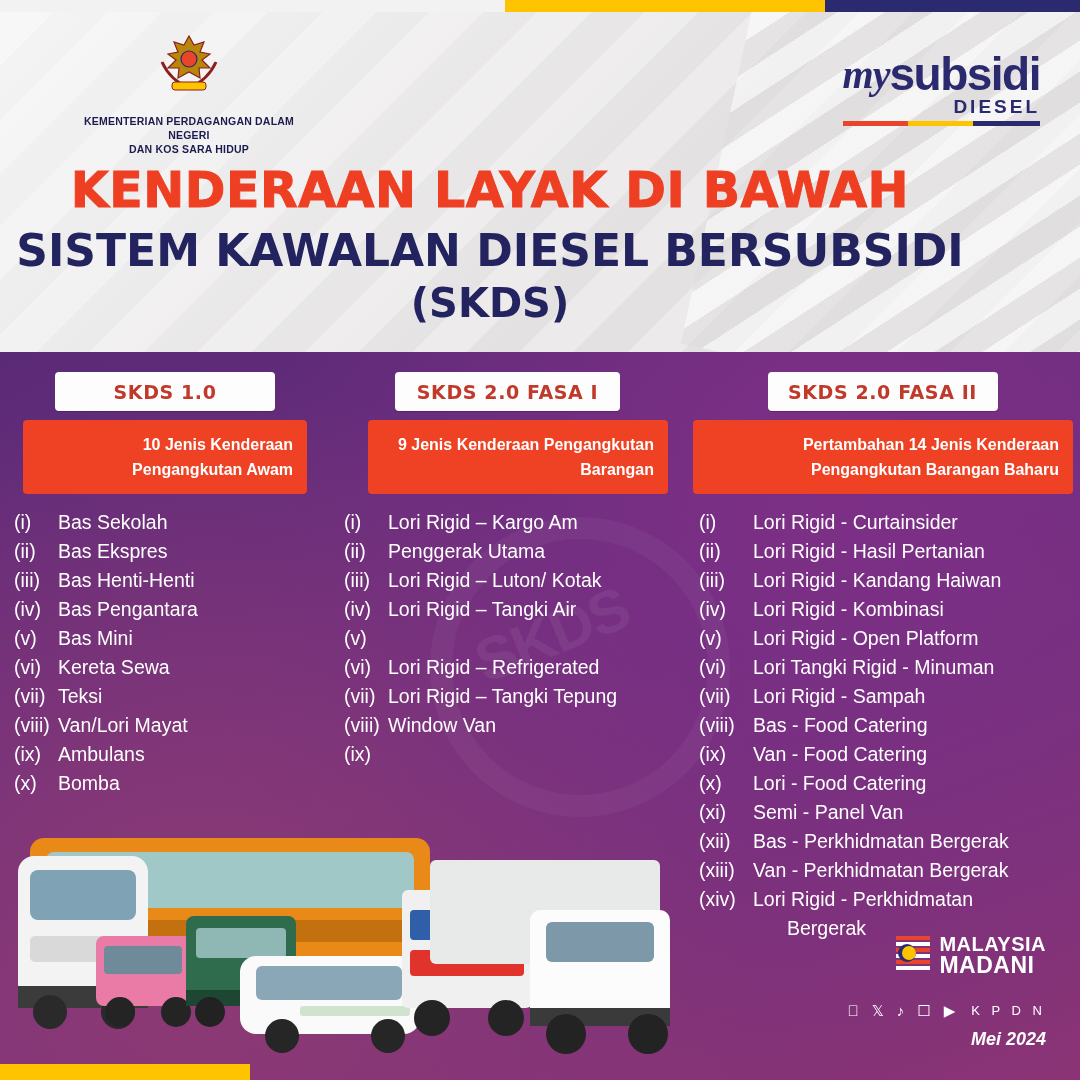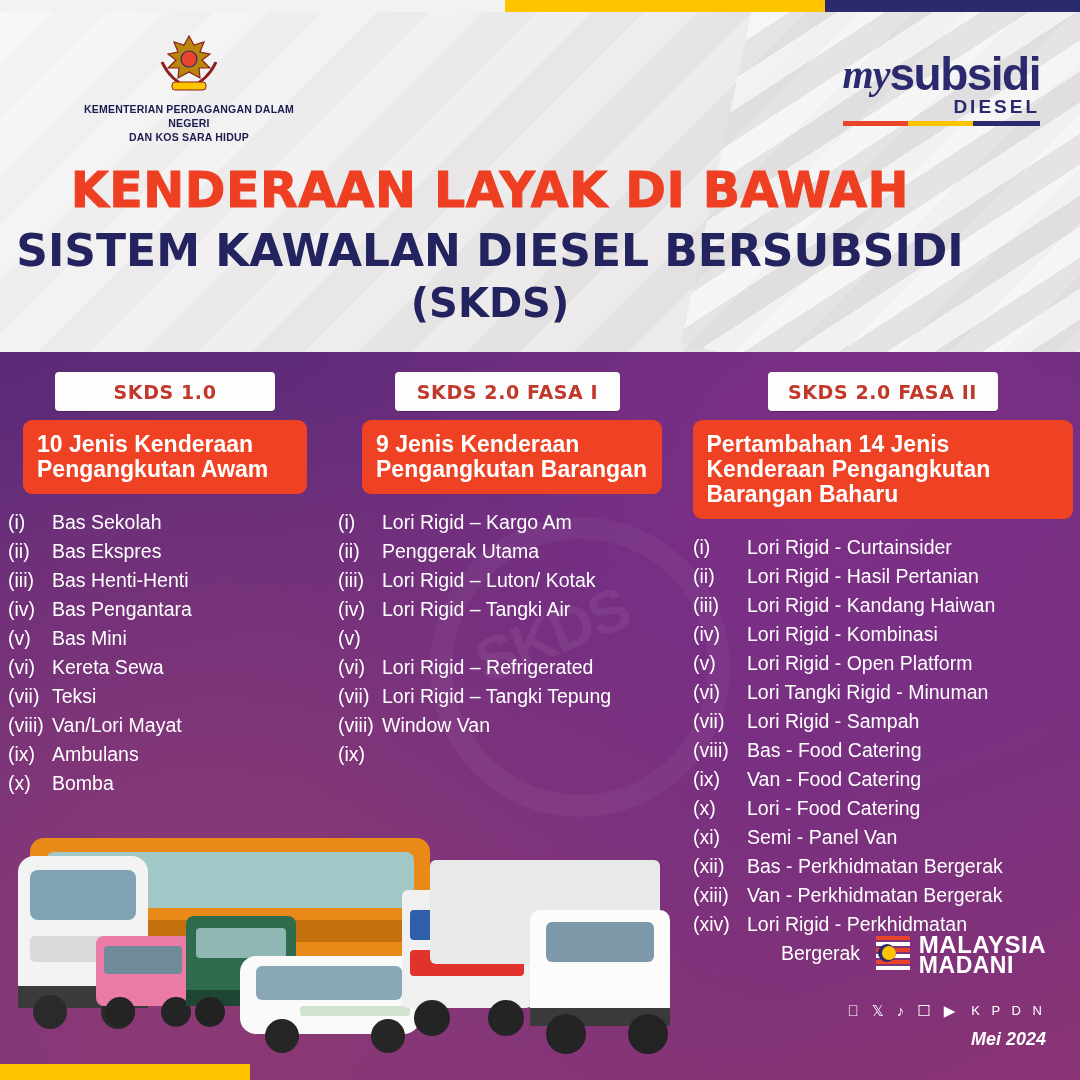--- a/index.html
+++ b/index.html
@@ -29,21 +29,21 @@
     overflow:hidden;
   }
   .header:after{
     content:""; position:absolute; right:-60px; top:-40px; width:420px; height:420px;
     background: repeating-linear-gradient(135deg, rgba(255,255,255,.55) 0 26px, rgba(220,218,218,.45) 26px 52px);
     transform: rotate(12deg);
   }
   .crest { position:absolute; left:64px; top:20px; width:250px; text-align:center; z-index:3; }
   .crest-svg { display:block; margin:0 auto; }
   .ministry {
-    margin-top:8px;
+    margin-top:20px;
     font-size:10.5px; font-weight:bold; color:#1b1b50; line-height:14px;
     letter-spacing:.2px;
   }
 
   .brand { position:absolute; right:40px; top:42px; text-align:right; z-index:3; }
   .brand-row { display:flex; align-items:flex-end; justify-content:flex-end; }
   .brand-my {
     font-family:"Liberation Serif", serif; font-style:italic; font-weight:bold;
     font-size:40px; color:#2b2a6e; line-height:38px; letter-spacing:-1px;
   }
@@ -88,40 +88,40 @@
     border:22px solid rgba(255,255,255,.045);
     z-index:1;
   }
   .watermark-text{
     position:absolute; left:470px; top:235px; width:230px;
     color:rgba(255,255,255,.06); font-size:60px; font-weight:bold;
     transform:rotate(-22deg); z-index:1; letter-spacing:-2px;
   }
 
   .cols { position:absolute; top:20px; left:0; width:1080px; display:flex; z-index:4; }
-  .col { padding:0 2px; }
+  .col { padding:0 8px; }
   .col1 { width:330px; }
   .col2 { width:355px; }
   .col3 { width:395px; }
 
   .pill {
     margin:0 auto; background:#fdfdfd; color:#c0392b;
     font-size:19px; font-weight:bold; letter-spacing:.6px;
     text-align:center; padding:9px 0 8px; border-radius:4px;
     width:220px;
     box-shadow:0 1px 0 rgba(0,0,0,.2);
     font-family:"DejaVu Sans", sans-serif;
   }
   .col2 .pill { width:225px; }
   .col3 .pill { width:230px; }
 
   .subhead {
     margin:9px auto 0; background:#ef4123; color:#fff;
-    font-weight:bold; font-size:23px; line-height:25px;
-    padding:12px 14px; border-radius:9px; text-align:left;
+    font-weight:bold; font-size:16px; line-height:25px;
+    padding:12px 14px; border-radius:4px; text-align:right;
   }
   .col1 .subhead { width:284px; }
   .col2 .subhead { width:300px;margin-left:30px; }
   .col3 .subhead { width:380px; }
 
   ul.items { list-style:none; margin:14px 0 0 6px; }
   ul.items li {
     display:flex; color:#ffffff; font-size:19.5px; line-height:28px;
     margin-bottom:1px;
   }
@@ -134,21 +134,21 @@
   .vehicles { position:absolute; left:0; bottom:0; width:760px; height:320px; z-index:3; }
 
   
   .bottombar { position:absolute; bottom:0; left:0; width:1080px; height:16px; display:flex; z-index:6; }
   .bottombar .b1 { flex:0 0 250px; background:#ffc400; }
   .bottombar .b2 { flex:1 1 auto;  background:transparent; }
 
   .madani { position:absolute; right:34px; bottom:104px; z-index:6; display:flex; align-items:center; }
   .madani-flag { width:34px; height:42px; margin-right:9px; }
   .madani-text { color:#fff; font-weight:bold; line-height:21px; letter-spacing:.5px; }
-  .madani-text .l1 { font-size:24px; }
+  .madani-text .l1 { font-size:20px; }
   .madani-text .l2 { font-size:23px; }
 
   .social { position:absolute; right:34px; bottom:62px; z-index:6; display:flex; align-items:center; color:#fff; }
   .social .ic { margin-left:13px; font-size:15px; line-height:15px; }
   .social .kpdn { margin-left:16px; font-size:13px; letter-spacing:4px; font-weight:normal; }
   .datetext {
     position:absolute; right:34px; bottom:30px; z-index:6;
     color:#fff; font-style:italic; font-size:18px; font-weight:bold;
   }
 </style>

